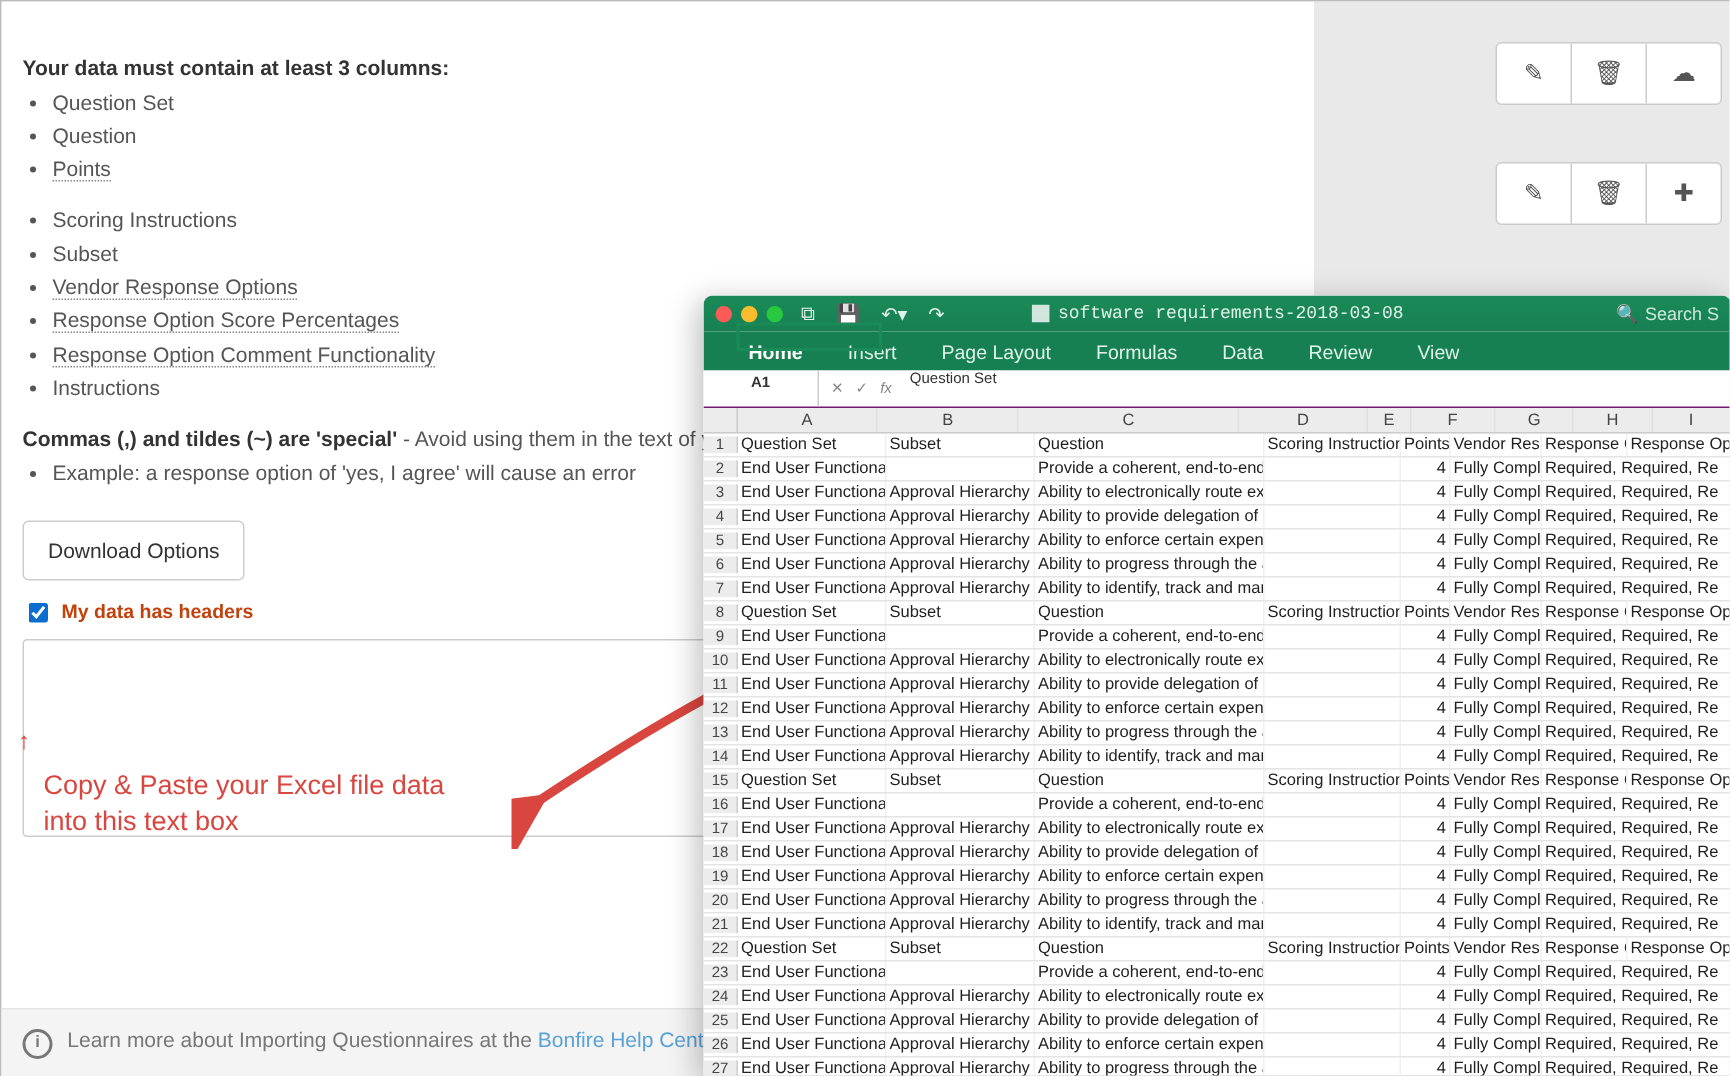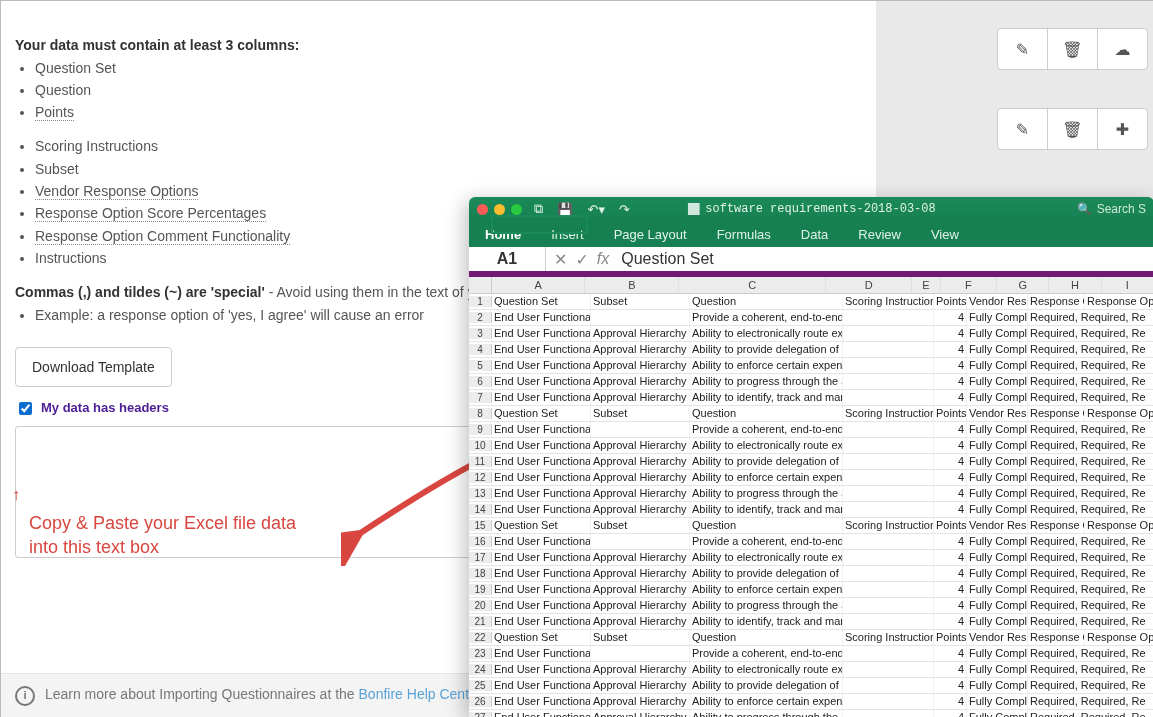--- a/index.html
+++ b/index.html
@@ -21,21 +21,21 @@
 
 .body{padding:14px 14px 0 14px;font-size:14px;color:#555;line-height:1.45;}
 .body p{margin:0;}
 .body strong{color:#333;}
 .body ul{margin:2px 0 14px 0;padding-left:20px;}
 .body li{margin:2px 0;list-style:disc;}
 .linkish{color:#555;border-bottom:1px dotted #888;cursor:help;}
 .dl-btn{display:inline-block;background:#fff;border:1px solid #ccc;border-radius:4px;padding:9px 16px;color:#333;margin:8px 0 12px 0;cursor:pointer;font-size:14px;}
 .chk-row{display:flex;align-items:center;gap:6px;margin-bottom:8px;}
 .chk-row input{accent-color:#0b6dcd;}
-.chk-row label{font-size:13px;font-weight:700;color:#4c1d95;}
+.chk-row label{font-size:13px;font-weight:700;color:#c2410c;}
 .textbox{border:1px solid #ccc;border-radius:3px;height:130px;margin:0 0 20px 0;}
 
 .footer{position:absolute;left:0;bottom:0;width:875px;background:#f4f4f4;border-top:1px solid #e5e5e5;padding:12px 14px;color:#777;font-size:14px;box-sizing:border-box;}
 .footer .fi{display:inline-block;width:16px;height:16px;border:2px solid #777;border-radius:50%;font-size:11px;line-height:15px;text-align:center;margin-right:6px;font-weight:700;}
 .footer a{color:#5aa2d6;text-decoration:none;}
 
 
 .anno-text{position:absolute;left:28px;top:510px;color:#d9463f;font-size:18px;width:300px;line-height:1.35;}
 .arrow-svg{position:absolute;left:340px;top:435px;pointer-events:none;}
 .small-arrow{position:absolute;left:11px;top:485px;color:#d9463f;font-size:16px;font-weight:700;}
@@ -43,24 +43,24 @@
 
 .excel{position:absolute;left:468px;top:196px;width:685px;height:520px;background:#fff;border-radius:6px 6px 0 0;box-shadow:-4px 4px 20px rgba(0,0,0,.25);overflow:hidden;font-family:-apple-system,Helvetica,Arial,sans-serif;}
 .xl-title{height:24px;background:linear-gradient(#1b8a59,#178052);display:flex;align-items:center;padding:0 8px;color:#dff3e8;font-size:12px;position:relative;}
 .xl-dots{display:flex;gap:6px;margin-right:12px;}
 .xl-dots span{width:11px;height:11px;border-radius:50%;}
 .d-r{background:#fc5b57;}.d-y{background:#fdbc2e;}.d-g{background:#28c840;}
 .xl-ticons{display:flex;gap:14px;font-size:13px;color:#dff3e8;align-items:center;}
 .xl-tname{position:absolute;left:50%;transform:translateX(-50%);display:flex;align-items:center;gap:6px;font-size:12px;font-family:Liberation Mono, monospace;}
 .xl-search{position:absolute;right:8px;font-size:12px;color:#cce9da;display:flex;align-items:center;gap:4px;}
 
-.xl-ribbon{height:26px;background:#178052;display:flex;align-items:center;padding:0 16px;gap:30px;color:#dff3e8;font-size:13px;}
+.xl-ribbon{height:26px;background:#178052;display:flex;align-items:center;padding:0 30px;gap:30px;color:#dff3e8;font-size:13px;}
 .xl-ribbon .active{font-weight:700;color:#fff;}
 
-.xl-fx{height:24px;background:#fff;border-bottom:6px solid #701a75;display:flex;align-items:center;font-size:16px;color:#333;}
+.xl-fx{height:24px;background:#fff;border-bottom:1px solid #701a75;display:flex;font-size:10px;color:#333;}
 .xl-name{width:76px;text-align:center;border-right:1px solid #ccc;font-weight:700;padding:3px 0;}
 .xl-fxsym{padding:0 8px;color:#888;display:flex;gap:8px;align-items:center;}
 .xl-fxval{padding-left:4px;}
 
 .xl-grid{font-size:11px;color:#222;}
 .xl-colhdr{display:flex;background:#ececec;border-bottom:1px solid #ccc;}
 .xl-corner{width:22px;border-right:1px solid #ccc;}
 .xl-ch{text-align:center;border-right:1px solid #e0e0e0;padding:2px 0;font-size:11px;color:#444;}
 .wA{width:94px;}.wB{width:94px;}.wC{width:148px;}.wD{width:86px;}.wE{width:28px;}.wF{width:56px;}.wG{width:52px;}.wH{width:52px;}.wI{width:52px;}
 
@@ -116,21 +116,21 @@
         <li>Subset</li>
         <li><span class="linkish">Vendor Response Options</span></li>
         <li><span class="linkish">Response Option Score Percentages</span></li>
         <li><span class="linkish">Response Option Comment Functionality</span></li>
         <li>Instructions</li>
       </ul>
       <p><strong>Commas (,) and tildes (~) are 'special'</strong><span> - Avoid using them in the text of your …</span></p>
       <ul>
           <li>Example: a response option of 'yes, I agree' will cause an error</li>
         </ul>
-      <div class="dl-btn">Download Template</div>
+      <div class="dl-btn">Download Options</div>
       <div class="chk-row">
         <input type="checkbox" checked="" style="">
         <label>My data has headers</label>
       </div>
       <div class="textbox"></div>
     </div>
 
     <div class="footer">
       <span class="fi">i</span>
       <span>Learn more about Importing Questionnaires at the </span>

